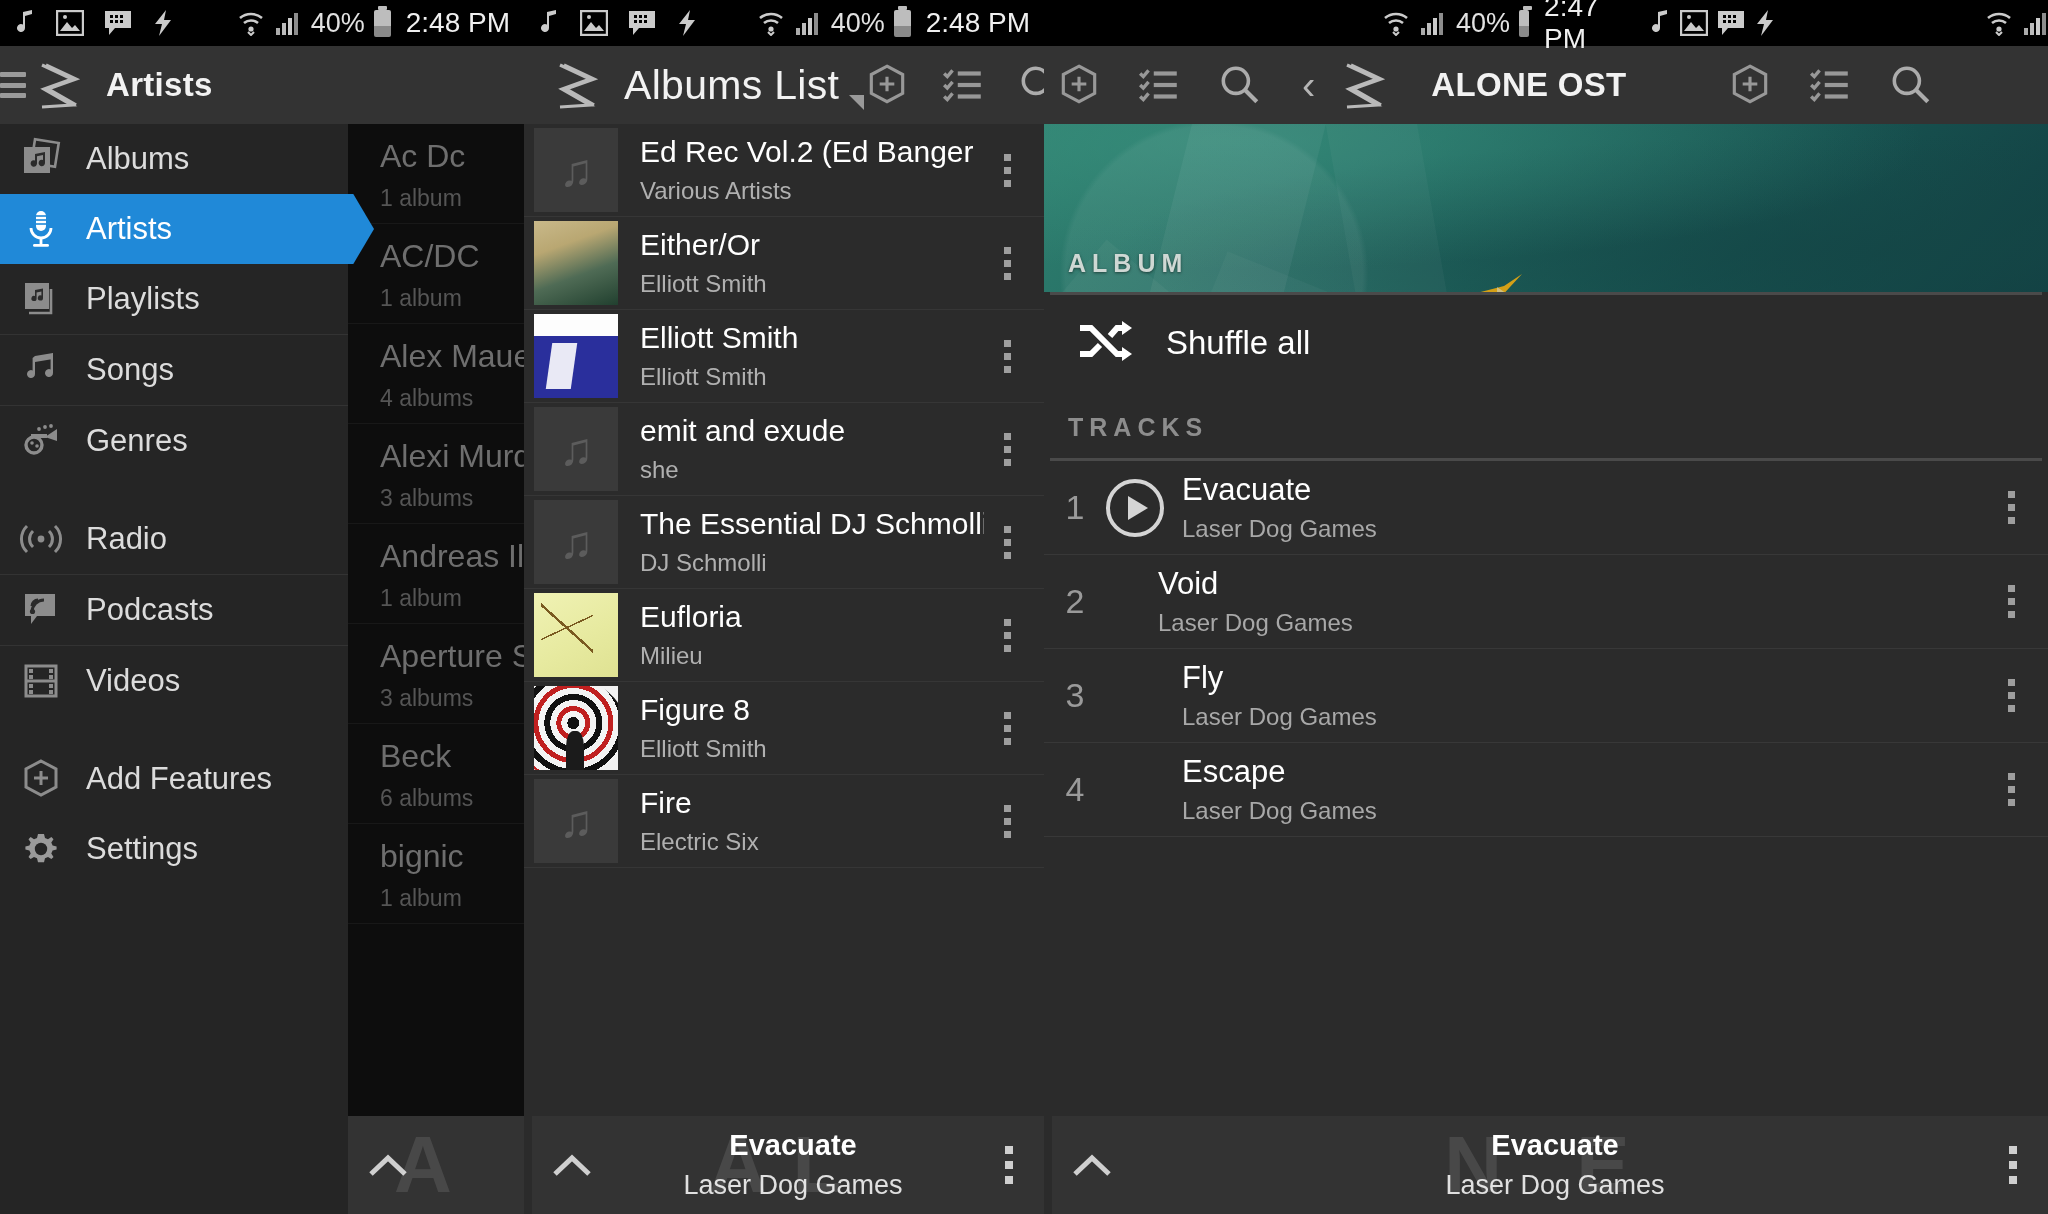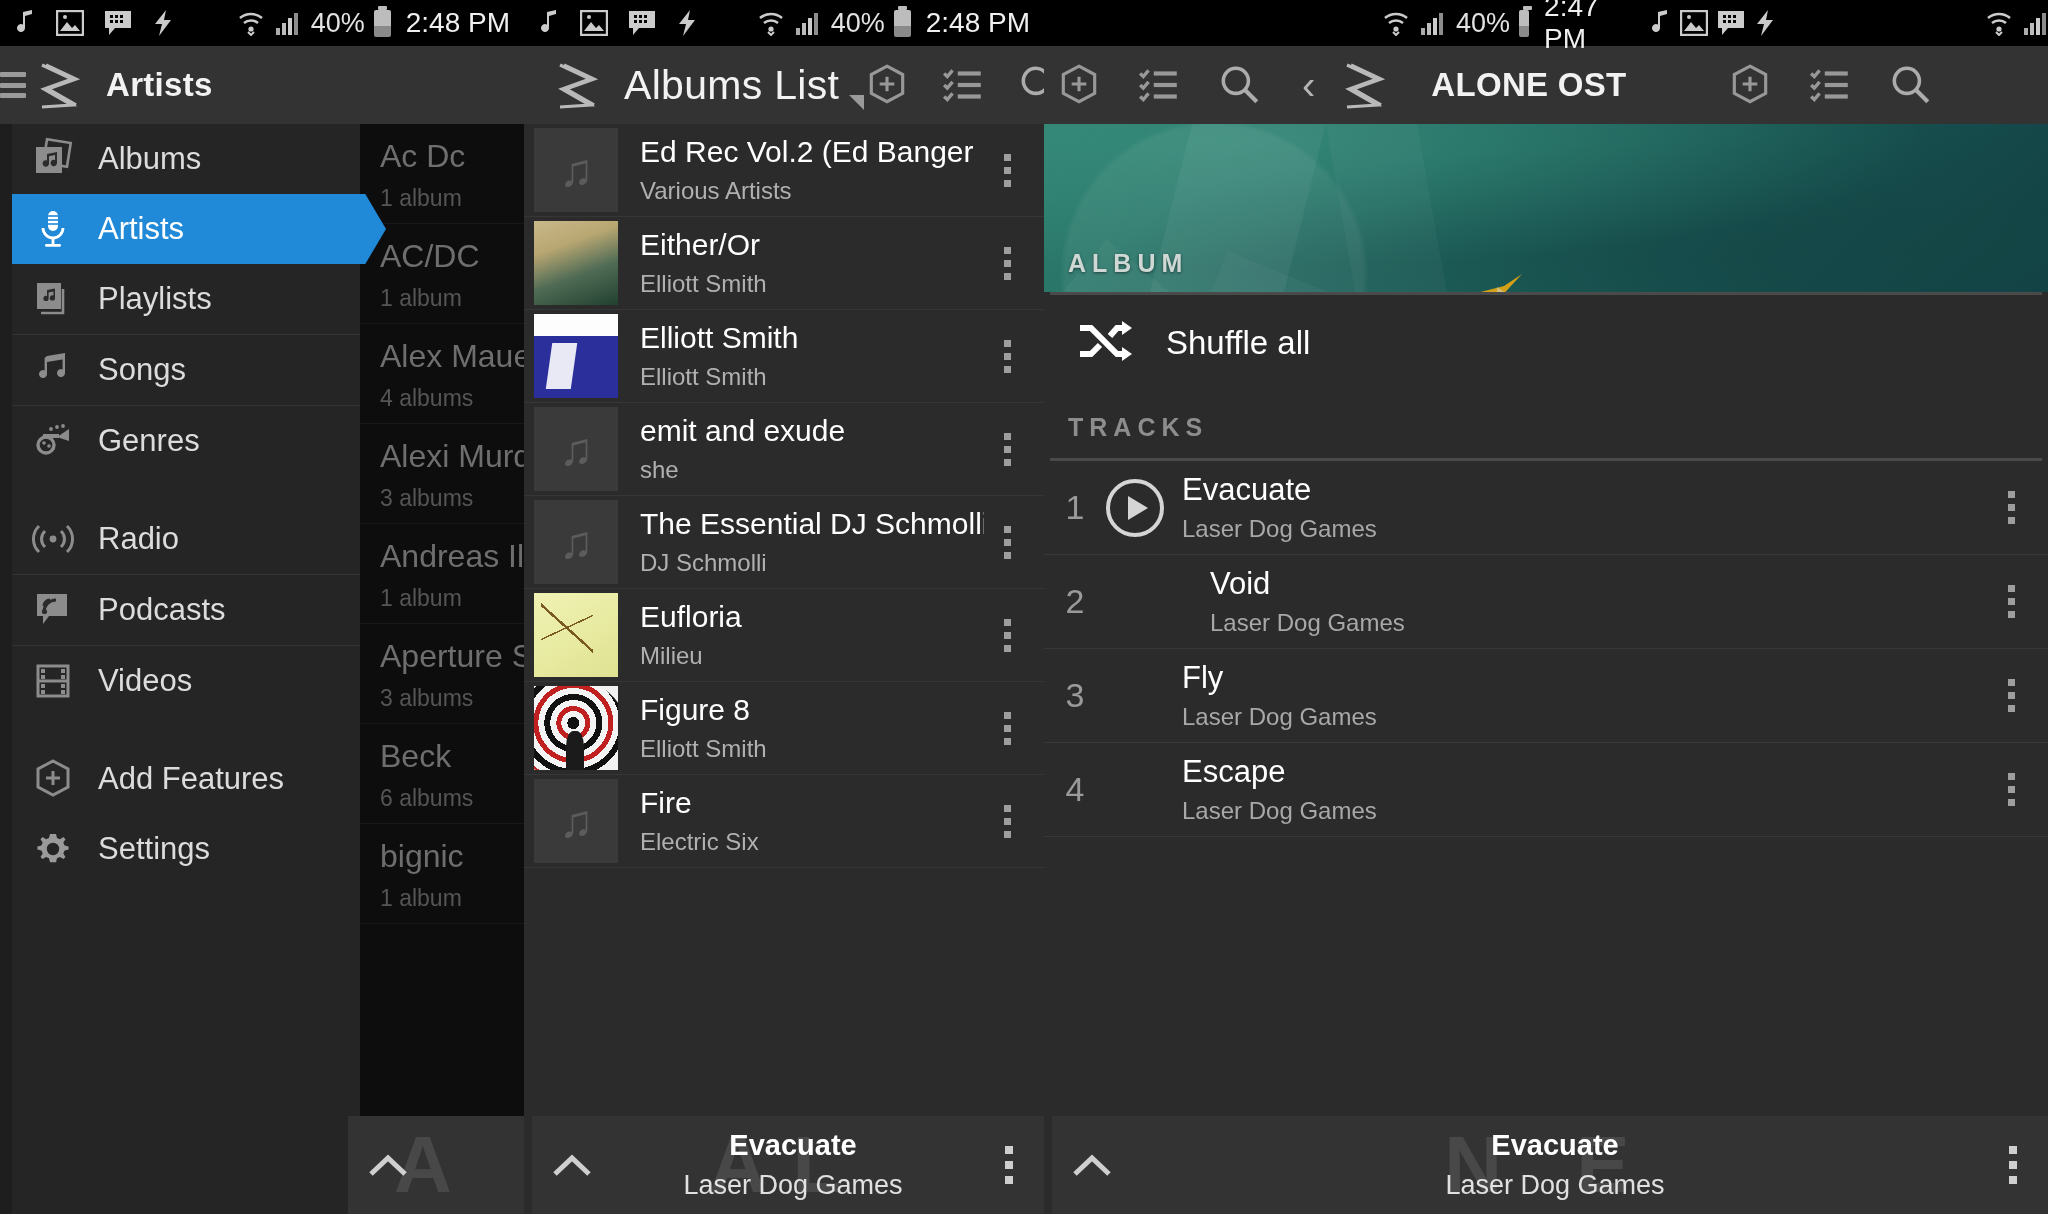--- a/index.html
+++ b/index.html
@@ -44,21 +44,21 @@
   .ab-icons { margin-left:auto; display:flex; align-items:center; gap:30px; padding-right:10px;}
   .ab-ico { width:46px; height:46px; display:inline-flex; align-items:center; justify-content:center; opacity:.78; }
   .hamb { width:26px; height:26px; display:flex; flex-direction:column; justify-content:space-between; }
   .hamb i{ display:block; height:5px; background:#9a9a9a; border-radius:1px;}
   .logo { width:52px; height:52px; flex:0 0 auto; }
   .dd-caret{ width:0;height:0;border-left:15px solid transparent;border-top:15px solid #9a9a9a; margin-left:10px; align-self:flex-end; margin-bottom:14px;}
   .backchev{ color:#b5b5b5; font-size:40px; padding:0 4px 0 2px; line-height:1;}
 
   
   .drawer {
-    position:absolute; left:12px; top:124px; width:348px; bottom:0;
+    position:absolute; left:0; top:124px; width:348px; bottom:0;
     background:#252525; z-index:40;
   }
   .drw-item {
     height:70px; display:flex; align-items:center; padding-left:18px; position:relative;
   }
   .drw-item .lbl { color:#dcdcdc; font-size:31px; margin-left:22px; }
   .drw-item.active { background:#2089d8; }
   .drw-item.active .lbl { color:#fff; }
   .drw-arrow {
     position:absolute; right:-26px; top:0; width:26px; height:70px;
@@ -823,21 +823,21 @@
           <div class="tr-sub">Laser Dog Games</div>
         </div>
         <div class="kebab">
             <i></i>
             <i></i>
             <i></i>
           </div>
       </div>
       <div class="tr-row">
         <span class="tr-num">2</span>
-        <div class="tr-txt" style="margin-left:104px;">
+        <div class="tr-txt" style="margin-left:52px;">
           <div class="tr-title">Void</div>
           <div class="tr-sub">Laser Dog Games</div>
         </div>
         <div class="kebab">
             <i></i>
             <i></i>
             <i></i>
           </div>
       </div>
       <div class="tr-row">

